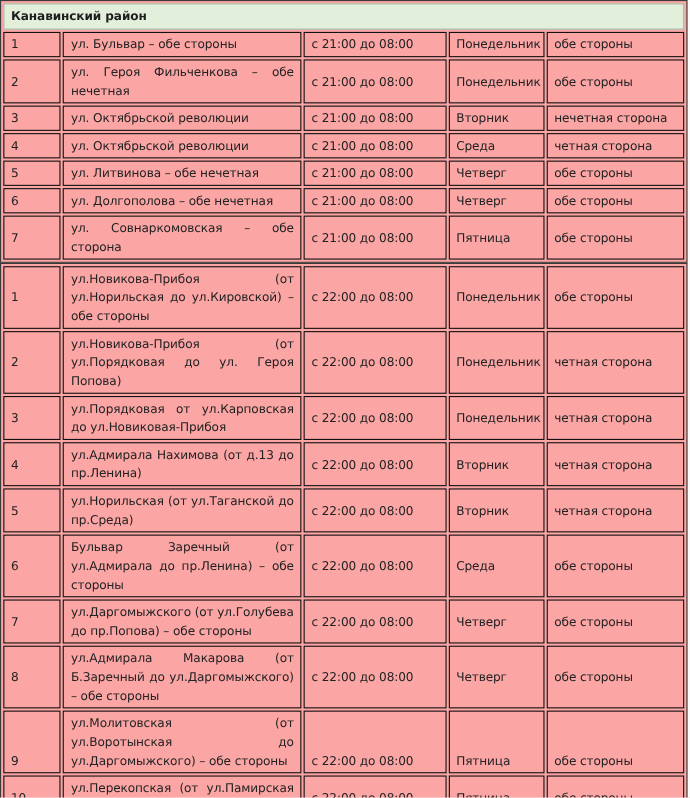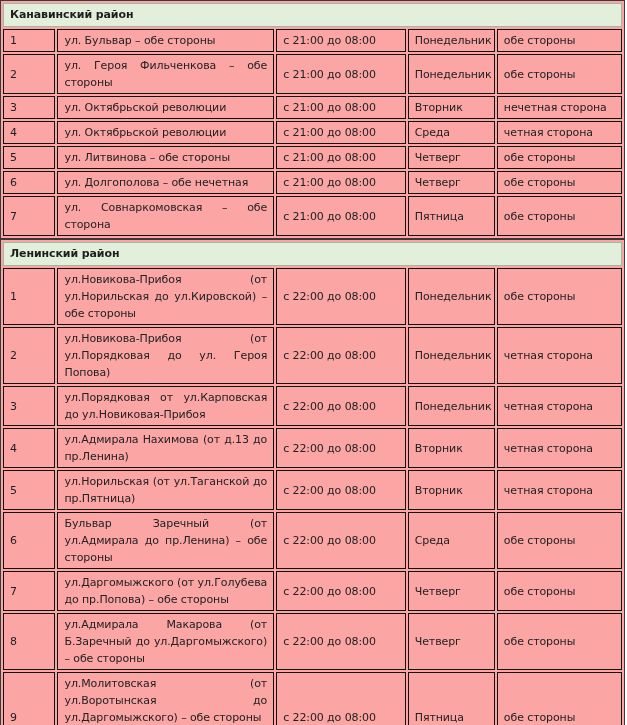--- a/index.html
+++ b/index.html
@@ -73,42 +73,42 @@
     </tr>
     <tr>
       <td>1</td>
       <td class="street">ул. Бульвар – обе стороны</td>
       <td>с 21:00 до 08:00</td>
       <td>Понедельник</td>
       <td>обе стороны</td>
     </tr>
     <tr>
       <td>2</td>
-      <td class="street">ул. Героя Фильченкова – обе стороны</td>
+      <td class="street">ул. Героя Фильченкова – обе нечетная</td>
       <td>с 21:00 до 08:00</td>
       <td>Понедельник</td>
       <td>обе стороны</td>
     </tr>
     <tr>
       <td>3</td>
       <td class="street">ул. Октябрьской революции</td>
       <td>с 21:00 до 08:00</td>
       <td>Вторник</td>
       <td>нечетная сторона</td>
     </tr>
     <tr>
       <td>4</td>
       <td class="street">ул. Октябрьской революции</td>
       <td>с 21:00 до 08:00</td>
       <td>Среда</td>
       <td>четная сторона</td>
     </tr>
     <tr>
       <td>5</td>
-      <td class="street">ул. Литвинова – обе стороны</td>
+      <td class="street">ул. Литвинова – обе нечетная</td>
       <td>с 21:00 до 08:00</td>
       <td>Четверг</td>
       <td>обе стороны</td>
     </tr>
     <tr>
       <td>6</td>
       <td class="street">ул. Долгополова – обе нечетная</td>
       <td>с 21:00 до 08:00</td>
       <td>Четверг</td>
       <td>обе стороны</td>
@@ -125,23 +125,20 @@
 
 <table class="district-table">
   <colgroup>
     <col class="col-num">
       <col class="col-street">
       <col class="col-time">
       <col class="col-day">
       <col class="col-side">
   </colgroup>
   <tbody>
-    <tr class="district-header">
-      <td colspan="5">Ленинский район</td>
-    </tr>
     <tr>
       <td>1</td>
       <td class="street">ул.Новикова-Прибоя (от ул.Норильская до ул.Кировской) – обе стороны</td>
       <td>с 22:00 до 08:00</td>
       <td>Понедельник</td>
       <td>обе стороны</td>
     </tr>
     <tr>
       <td>2</td>
       <td class="street">ул.Новикова-Прибоя (от ул.Порядковая до ул. Героя Попова)</td>
@@ -158,21 +155,21 @@
     </tr>
     <tr>
       <td>4</td>
       <td class="street">ул.Адмирала Нахимова (от д.13 до пр.Ленина)</td>
       <td>с 22:00 до 08:00</td>
       <td>Вторник</td>
       <td>четная сторона</td>
     </tr>
     <tr>
       <td>5</td>
-      <td class="street">ул.Норильская (от ул.Таганской до пр.Пятница)</td>
+      <td class="street">ул.Норильская (от ул.Таганской до пр.Среда)</td>
       <td>с 22:00 до 08:00</td>
       <td>Вторник</td>
       <td>четная сторона</td>
     </tr>
     <tr>
       <td>6</td>
       <td class="street">Бульвар Заречный (от ул.Адмирала до пр.Ленина) – обе стороны</td>
       <td>с 22:00 до 08:00</td>
       <td>Среда</td>
       <td>обе стороны</td>

